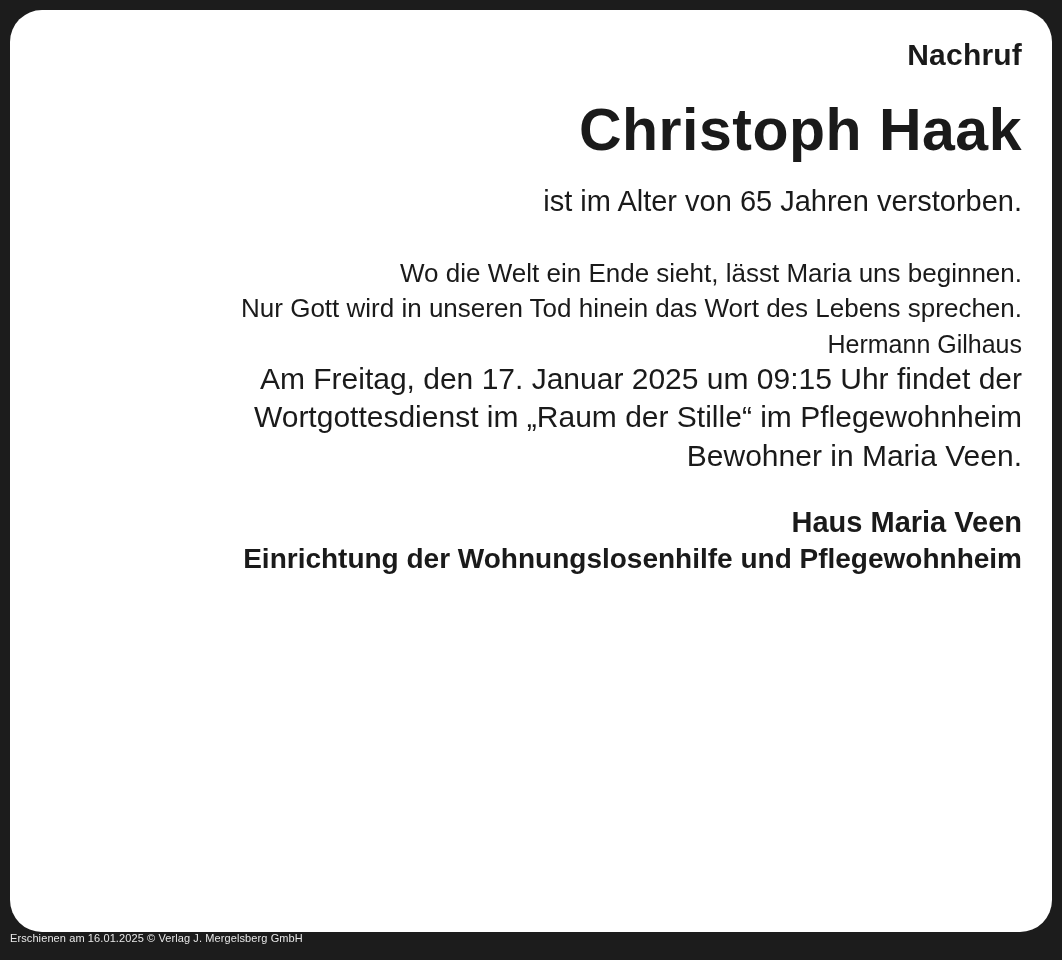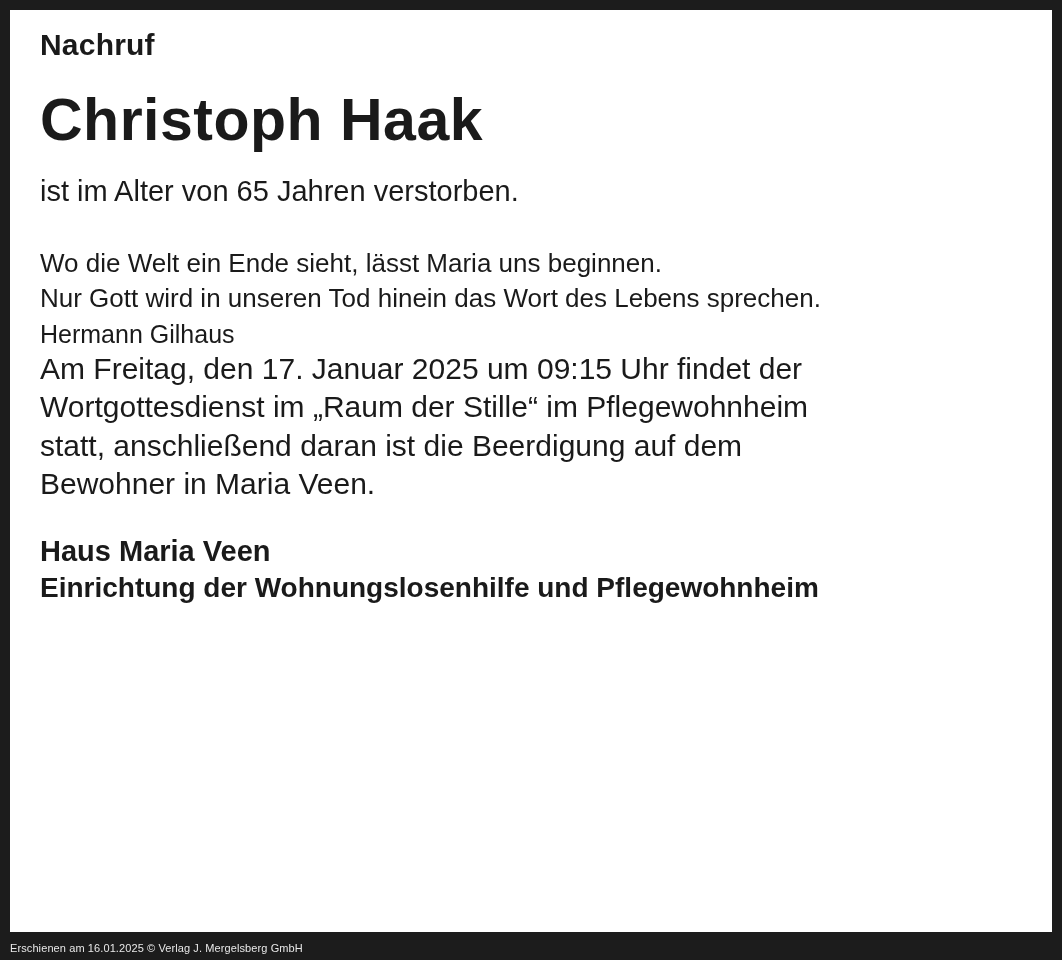--- a/index.html
+++ b/index.html
@@ -20,23 +20,24 @@
     width: 1062px;
     height: 960px;
     background: #1c1c1c;
     padding: 10px 10px 0 10px;
   }
   .obituary-card {
     box-sizing: border-box;
     width: 1042px;
     height: 922px;
     background: #ffffff;
-    padding: 16px 30px 0 30px;
-    text-align: left;
+    padding: 26px 30px 0 30px;
+    text-align: right;
     overflow: hidden;
+    border-radius: 32px;
   }
   .line {
     margin: 0;
     line-height: 1.28;
   }
   .heading {
     font-size: 30px;
     font-weight: bold;
     letter-spacing: 0.2px;
     margin-bottom: 24px;
@@ -80,21 +81,21 @@
     line-height: 1.32;
   }
   .org-subtitle {
     font-size: 28px;
     font-weight: bold;
     line-height: 1.32;
   }
   .footer-note {
     position: absolute;
     left: 10px;
-    bottom: 6px;
+    bottom: 16px;
     font-size: 11px;
     color: #e8e8e8;
     text-align: left;
     letter-spacing: 0.1px;
   }
 </style>
 </head>
 <body>
 
 <div class="obituary-frame">
@@ -110,21 +111,20 @@
 
     <div>
       <p class="line verse">Wo die Welt ein Ende sieht, lässt Maria uns beginnen.</p>
       <p class="line verse">Nur Gott wird in unseren Tod hinein das Wort des Lebens sprechen.</p>
       <p class="line verse-author">Hermann Gilhaus</p>
     </div>
 
     <div class="service-info">
       <p class="line">Am Freitag, den 17. Januar 2025 um 09:15 Uhr findet der</p>
       <p class="line">Wortgottesdienst im „Raum der Stille“ im Pflegewohnheim</p>
-      <p class="line">statt, anschließend daran ist die Beerdigung auf dem</p>
       <p class="line">Bewohner in Maria Veen.</p>
     </div>
 
     <div>
       <p class="line org-name">Haus Maria Veen</p>
       <p class="line org-subtitle">Einrichtung der Wohnungslosenhilfe und Pflegewohnheim</p>
     </div>
 
   </div>
 

